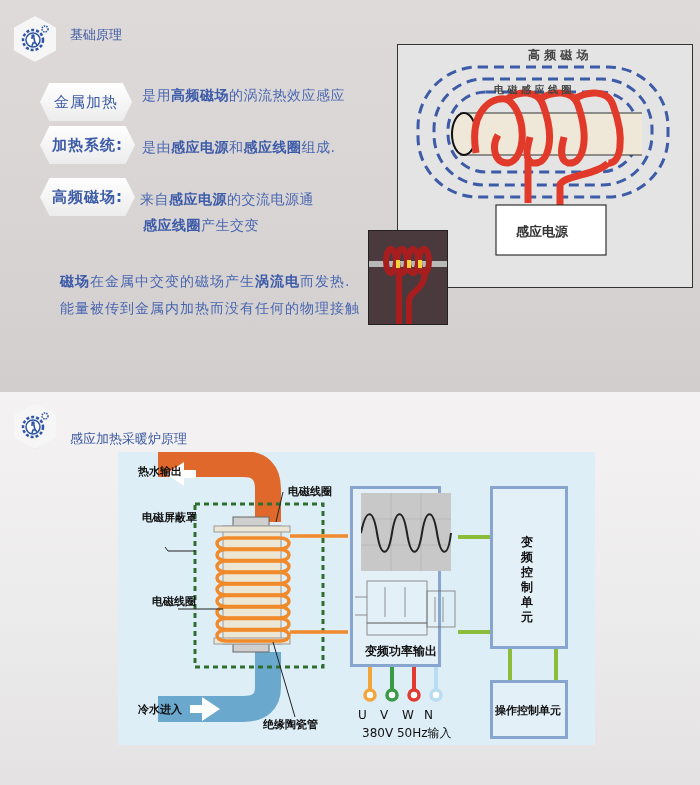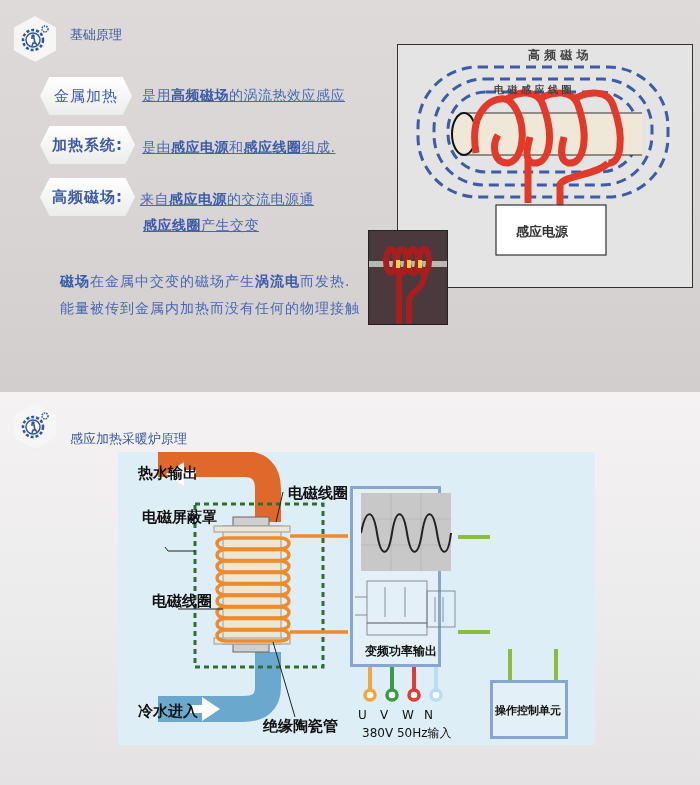--- a/index.html
+++ b/index.html
@@ -4,48 +4,48 @@
 <style>
   * { margin:0; padding:0; box-sizing:border-box; }
   body { width:700px; height:785px; overflow:hidden; font-family:"DejaVu Sans", sans-serif; background:#e9e6e6; position:relative; }
   .top-section { position:absolute; left:0; top:0; width:700px; height:392px; background:linear-gradient(180deg,#dedada 0%,#d8d4d4 60%,#d2cece 100%); }
   .bottom-section { position:absolute; left:0; top:392px; width:700px; height:393px; background:linear-gradient(180deg,#f4f2f2 0%,#ecebeb 60%,#e4e2e2 100%); }
   .hex-badge { position:absolute; width:42px; height:46px; background:#f6f6f6; clip-path:polygon(50% 0,100% 25%,100% 75%,50% 100%,0 75%,0 25%); box-shadow:0 2px 4px rgba(0,0,0,.2); }
   .hex-badge svg { position:absolute; left:6px; top:8px; }
   .section-title { position:absolute; font-size:13px; color:#3a57a0; }
   .pill { position:absolute; height:38px; background:linear-gradient(180deg,#ffffff,#ececec); clip-path:polygon(10% 0,90% 0,100% 50%,90% 100%,10% 100%,0 50%); color:#3d5ba6; font-size:15px; font-weight:bold; display:flex; align-items:center; justify-content:center; letter-spacing:1px; }
   .pill.plain { font-weight:normal; }
-  .desc { position:absolute; font-size:14px; color:#4a67b0; white-space:nowrap; letter-spacing:.5px;text-decoration:underline; }
+  .desc { position:absolute; font-size:14px; color:#4a67b0; white-space:nowrap; letter-spacing:.5px; }
   .desc b { font-weight:bold; color:#3b5aa8; }
   .para { position:absolute; left:60px; top:268px; width:300px; font-size:14px; color:#4a67b0; line-height:27px; letter-spacing:1px; }
   .para b { font-weight:bold; color:#3b5aa8; }
   .field-panel { position:absolute; left:397px; top:44px; width:296px; height:244px; background:#e4e4e4; border:1px solid #333; }
   .photo { position:absolute; left:368px; top:230px; width:80px; height:95px; background:#4a3a3e; border:1px solid #222; overflow:hidden; }
   .lower-panel { position:absolute; left:118px; top:452px; width:477px; height:293px; background:#deeef7; }
-  .lbl { position:absolute; font-size:15px; color:#111; font-weight:bold; white-space:nowrap; }
+  .lbl { position:absolute; font-size:11px; color:#111; font-weight:bold; white-space:nowrap; }
   .blue-box { position:absolute; border:3px solid #87a5cf; background:#e3f0f8; }
 </style>
 </head>
 <body>
 
 <div class="top-section"></div>
 <div class="bottom-section"></div>
 
 <div class="hex-badge" style="left:14px;top:16px;">
   <svg width="30" height="30" viewBox="0 0 30 30">
     <circle cx="13" cy="16" r="10" fill="none" stroke="#2f55a4" stroke-width="2.5" stroke-dasharray="3 2"></circle>
     <circle cx="13" cy="16" r="7" fill="#fff" stroke="#2f55a4" stroke-width="1.5"></circle>
     <circle cx="13" cy="12" r="1.8" fill="#2f55a4"></circle>
     <path d="M11 14 L14 14 L15 19 L13 19 L12 22 M14 17 L17 21" stroke="#2f55a4" stroke-width="1.6" fill="none"></path>
     <circle cx="25" cy="5" r="3" fill="none" stroke="#2f55a4" stroke-width="1.5" stroke-dasharray="1.5 1"></circle>
   </svg>
 </div>
 <div class="section-title" style="left:70px;top:26px;">基础原理</div>
 
-<div class="pill plain" style="left:40px;top:77px;width:92px;">金属加热</div>
+<div class="pill plain" style="left:40px;top:83px;width:92px;">金属加热</div>
 <div class="desc" style="left:142px;top:87px;" id="d0"><span>是用</span><b>高频磁场</b><span>的涡流热效应感应</span></div>
 
 <div class="pill" style="left:40px;top:126px;width:95px;">加热系统:</div>
 <div class="desc" style="left:142px;top:139px;" id="d1"><span>是由</span><b>感应电源</b><span>和</span><b>感应线圈</b><span>组成.</span></div>
 
 <div class="pill" style="left:40px;top:178px;width:95px;">高频磁场:</div>
 <div class="desc" style="left:140px;top:191px;" id="d2"><span>来自</span><b>感应电源</b><span>的交流电源通</span></div>
 <div class="desc" style="left:143px;top:217px;" id="d2b"><b>感应线圈</b><span>产生交变</span></div>
 
 <div class="para" id="para"><b>磁场</b><span>在金属中交变的磁场产生</span><b>涡流电</b><span>而发热.能量被传到金属内加热而没有任何的物理接触</span></div>
@@ -181,20 +181,23 @@
           <line x1="0" y1="38" x2="12" y2="38"></line>
           <line x1="30" y1="10" x2="30" y2="40"></line>
           <line x1="50" y1="10" x2="50" y2="40"></line>
           <line x1="80" y1="20" x2="80" y2="45"></line>
           <line x1="88" y1="20" x2="88" y2="45"></line>
         </g>
     </svg>
     <div class="lbl" style="left:12px;top:154px;font-size:12px;">变频功率输出</div>
   </div>
 
+  <div class="blue-box" style="left:372px;top:34px;width:78px;height:163px;">
+    <div class="lbl" style="left:28px;top:46px;width:14px;white-space:normal;line-height:15px;font-size:12px;">变频控制单元</div>
+  </div>
 
   <div class="blue-box" style="left:372px;top:228px;width:78px;height:59px;">
     <div class="lbl" style="left:2px;top:20px;font-size:11px;">操作控制单元</div>
   </div>
 
   <div class="lbl" id="phase-labels" style="left:244px;top:256px;font-weight:normal;font-size:12px;">
       <span style="position: absolute; left: -4px; top: 0px;">U</span>
       <span style="position: absolute; left: 18px; top: 0px;">V</span>
       <span style="position: absolute; left: 40px; top: 0px;">W</span>
       <span style="position: absolute; left: 62px; top: 0px;">N</span>

